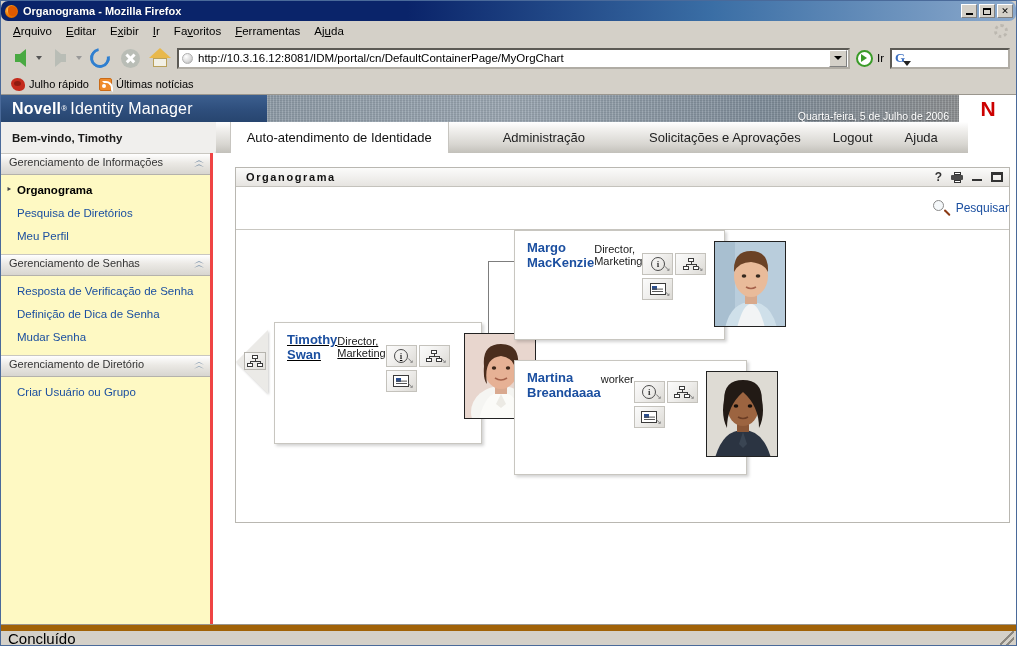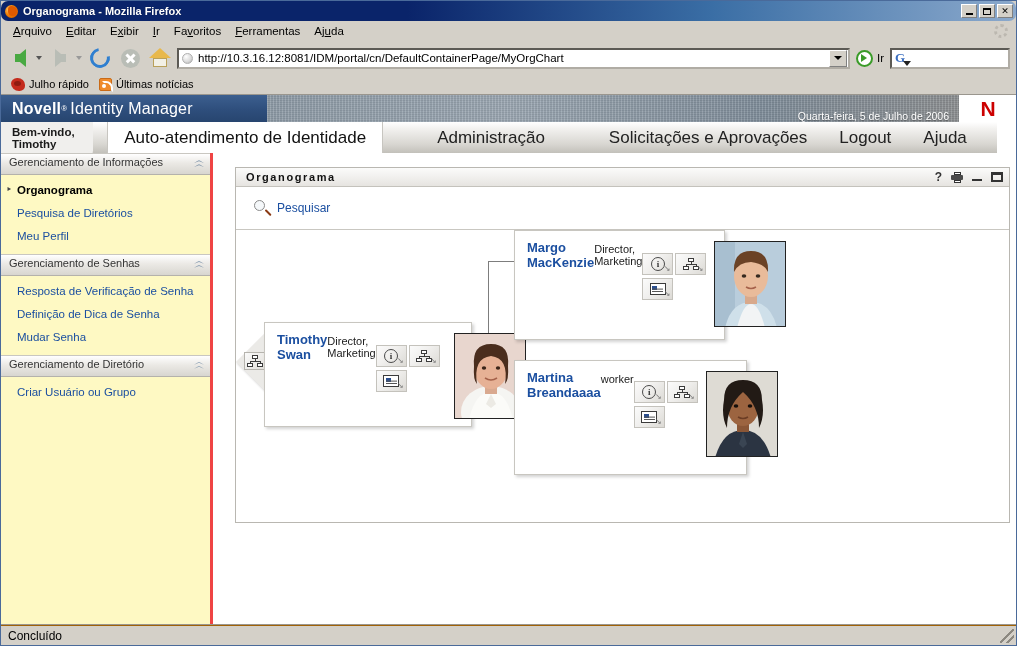--- a/index.html
+++ b/index.html
@@ -187,21 +187,21 @@
     background: linear-gradient(110deg, #f0efed 0 45%, #cfcdc8 50%, #ffffff 60%, #dedcd7 100%);
     clip-path: polygon(0 0, 100% 100%, 0 100%);
   }
   .tabs-wrap {
     flex:1; display:flex; align-items:stretch;
     background: linear-gradient(to bottom, #ffffff 0%, #f2f1ef 22%, #d8d6d1 72%, #c2c0ba 100%);
     position:relative;
   }
   .tab {
     display:flex; align-items:center; justify-content:center;
-    font-size: 17px; color:#222; white-space:nowrap; padding: 0 16px; cursor:pointer;
+    font-size: 13px; color:#222; white-space:nowrap; padding: 0 16px; cursor:pointer;
   }
   .tab.active {
     background:#fff; color:#111;
     border-left:1px solid #c7c5c0; border-right:1px solid #c7c5c0;
     margin-left: 14px;
     box-shadow: inset 0 -1px 0 #fff;
   }
   .tabs-sp { flex: 1; }
   .tab-logo-pad { width: 57px; background: #fff; }
 
@@ -259,20 +259,21 @@
   .pc-print .mid{position:absolute;left:0;top:3px;width:12px;height:5px;background:#4a4a4a;border-radius:1px;}
   .pc-print .bot{position:absolute;left:2.5px;bottom:0;width:7px;height:3px;background:#fff;border:1px solid #333;}
   .pc-min { width:10px;height:10px;position:relative;}
   .pc-min::after{content:'';position:absolute;left:0;bottom:1px;width:10px;height:2px;background:#333;}
   .pc-max { width:12px;height:10px;border:2px solid #333;border-top-width:3px;}
 
   .search-row {
     display:flex; align-items:center; gap: 7px;
     padding: 13px 0 13px 18px;
     border-bottom: 1px solid #c9c7c1;
+    justify-content: flex-end;
   }
   .magnifier { width:16px;height:16px;position:relative; flex:none; }
   .magnifier .lens {
     position:absolute; left:0; top:0; width:11px;height:11px;border-radius:50%;
     border:1.6px solid #8a8a8a; background: rgba(240,244,248,.65);
   }
   .magnifier .handle {
     position:absolute; right:0px; bottom:0px; width:8px;height:2.4px;background:#8b3a14;
     transform: rotate(45deg); transform-origin: right bottom; border-radius:1px;
   }
@@ -345,22 +346,22 @@
     width: 22px; height: 18px;
     background: linear-gradient(135deg,#fafafa,#e2e0db);
     border: 1px solid #b6b4ae;
     display:flex;align-items:center;justify-content:center;
     cursor:pointer;
   }
 
   
   .statusbar {
     height: 20px; flex:none; display:flex; align-items:center;
-    background:#d4d0c8; border-top: 1px solid #a16207;
-    padding-left: 7px; font-size: 12px; color:#000;
+    background:#d4d0c8; border-top: 6px solid #a16207;
+    padding-left: 7px; font-size: 15px; color:#000;
   }
   .grip { margin-left:auto; width:14px;height:14px;margin-right:2px;
     background:
       linear-gradient(135deg, transparent 0 45%, #8c8880 45% 55%, transparent 55% 100%),
       linear-gradient(135deg, transparent 0 70%, #8c8880 70% 80%, transparent 80% 100%);
   }
 </style>
 </head>
 <body>
 
@@ -562,21 +563,21 @@
                 <span class="b b1"></span>
                   <span class="l lv"></span>
                   <span class="l lh"></span>
                 <span class="l lv2"></span>
                   <span class="l lv3"></span>
                 <span class="b b2"></span>
                   <span class="b b3"></span>
               </span>
             </div>
 
-            <div class="node" style="left:28px; top:92px; width:208px; height:105px;">
+            <div class="node" style="left:38px; top:92px; width:208px; height:122px;text-decoration:underline;">
               <div class="node-info">
                 <div class="node-name">Timothy Swan</div>
                 <div class="node-title">Director, Marketing</div>
                 <div class="node-actions">
                   <div class="act-row">
                     <span class="act">
                       <span class="ic-info">i</span>
                       <span class="act-arrow"></span>
                     </span>
                     <span class="act">

